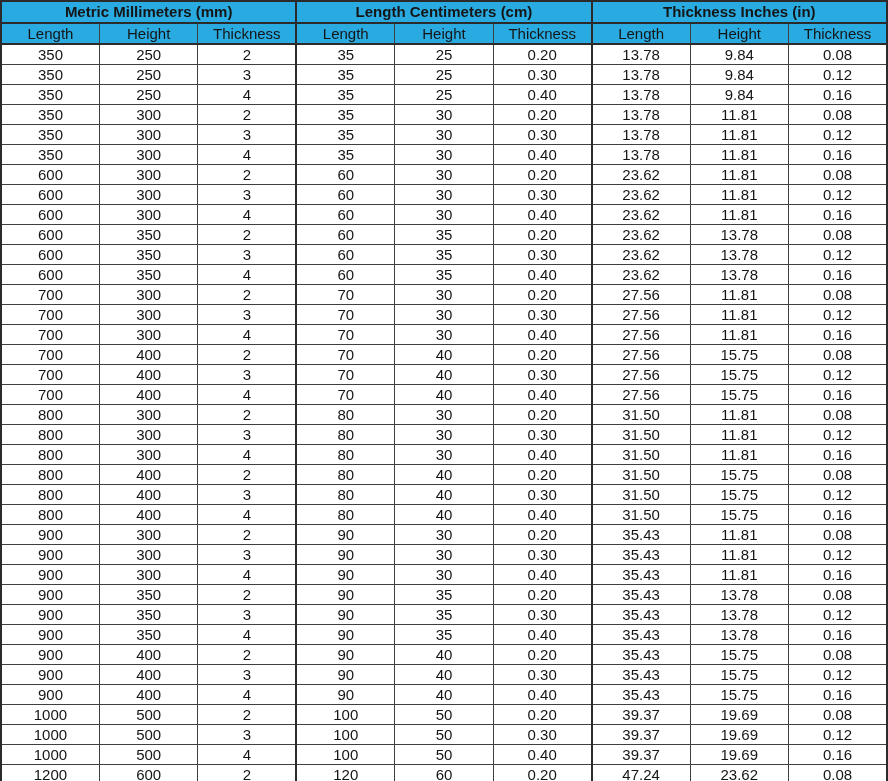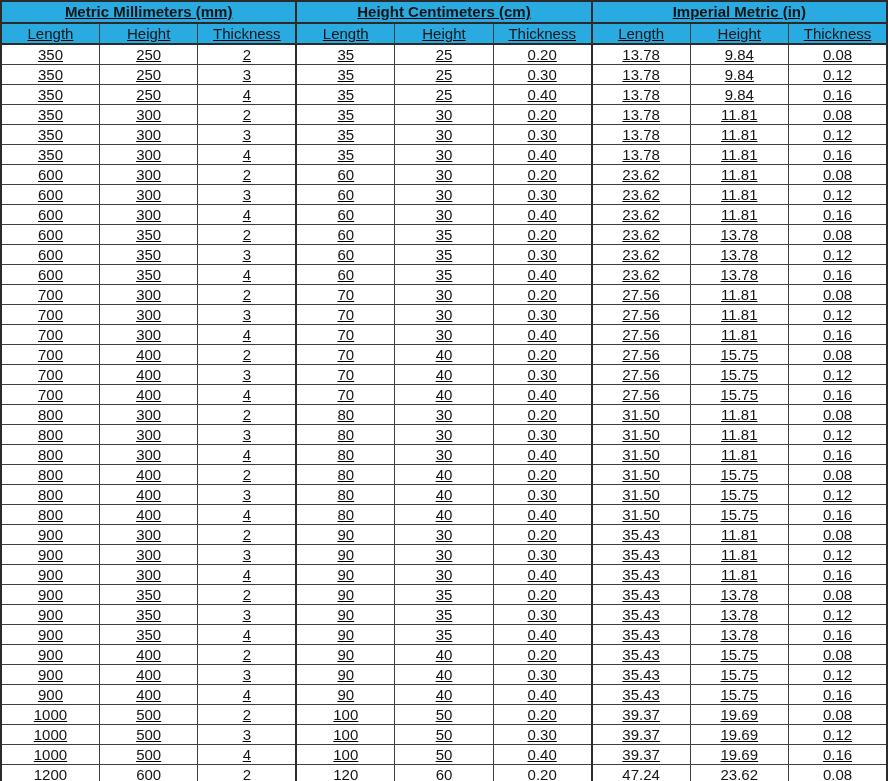--- a/index.html
+++ b/index.html
@@ -5,21 +5,20 @@
   html, body {
     margin: 0;
     padding: 0;
     background: #ffffff;
   }
   .page {
     width: 888px;
     height: 781px;
     background: #ffffff;
     overflow: hidden;
-    text-decoration: underline;
   }
   table.conv {
     width: 888px;
     border-collapse: collapse;
     table-layout: fixed;
     font-family: "Liberation Sans", sans-serif;
     border: 2px solid var(--border-dark, #2b2b2b);
   }
   table.conv th, table.conv td {
     border: 1px solid var(--grid-line, #3f3f3f);
@@ -54,22 +53,22 @@
   }
 </style>
 </head>
 <body>
 
 <div class="page">
   <table class="conv">
     <thead>
       <tr class="title-row">
         <th colspan="3" class="group-end">Metric Millimeters (mm)</th>
-        <th colspan="3" class="group-end">Height Centimeters (cm)</th>
-        <th colspan="3">Imperial Metric (in)</th>
+        <th colspan="3" class="group-end">Length Centimeters (cm)</th>
+        <th colspan="3">Thickness Inches (in)</th>
       </tr>
       <tr class="header-row">
         <th>Length</th>
         <th>Height</th>
         <th class="group-end">Thickness</th>
         <th>Length</th>
         <th>Height</th>
         <th class="group-end">Thickness</th>
         <th>Length</th>
         <th>Height</th>

